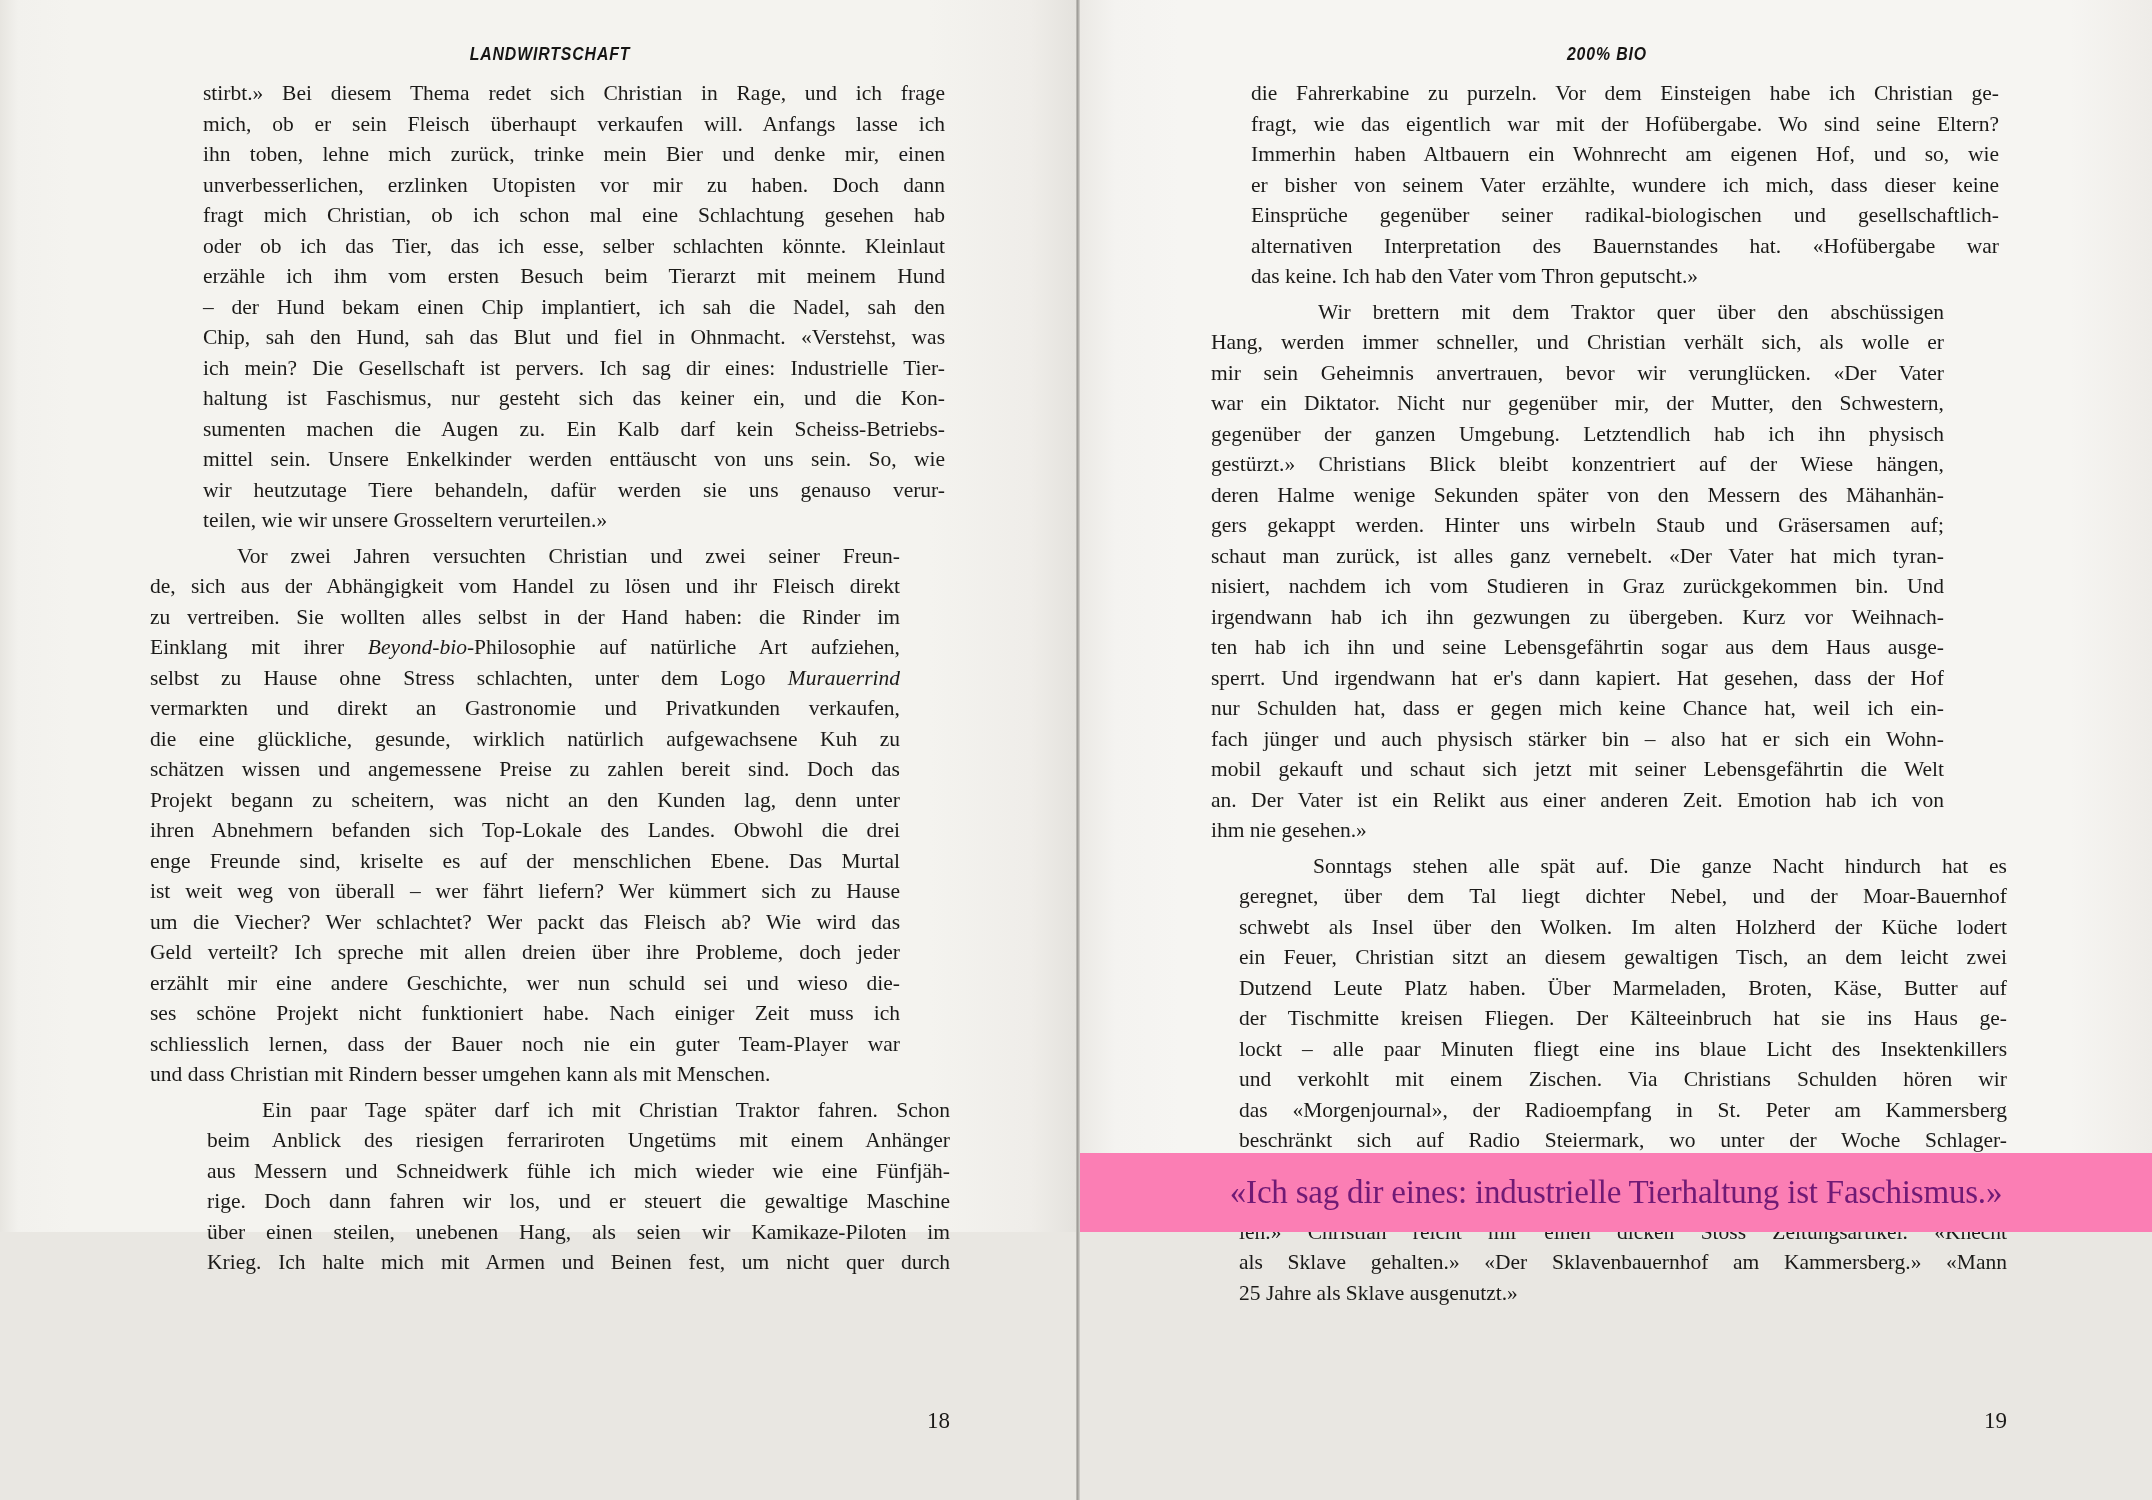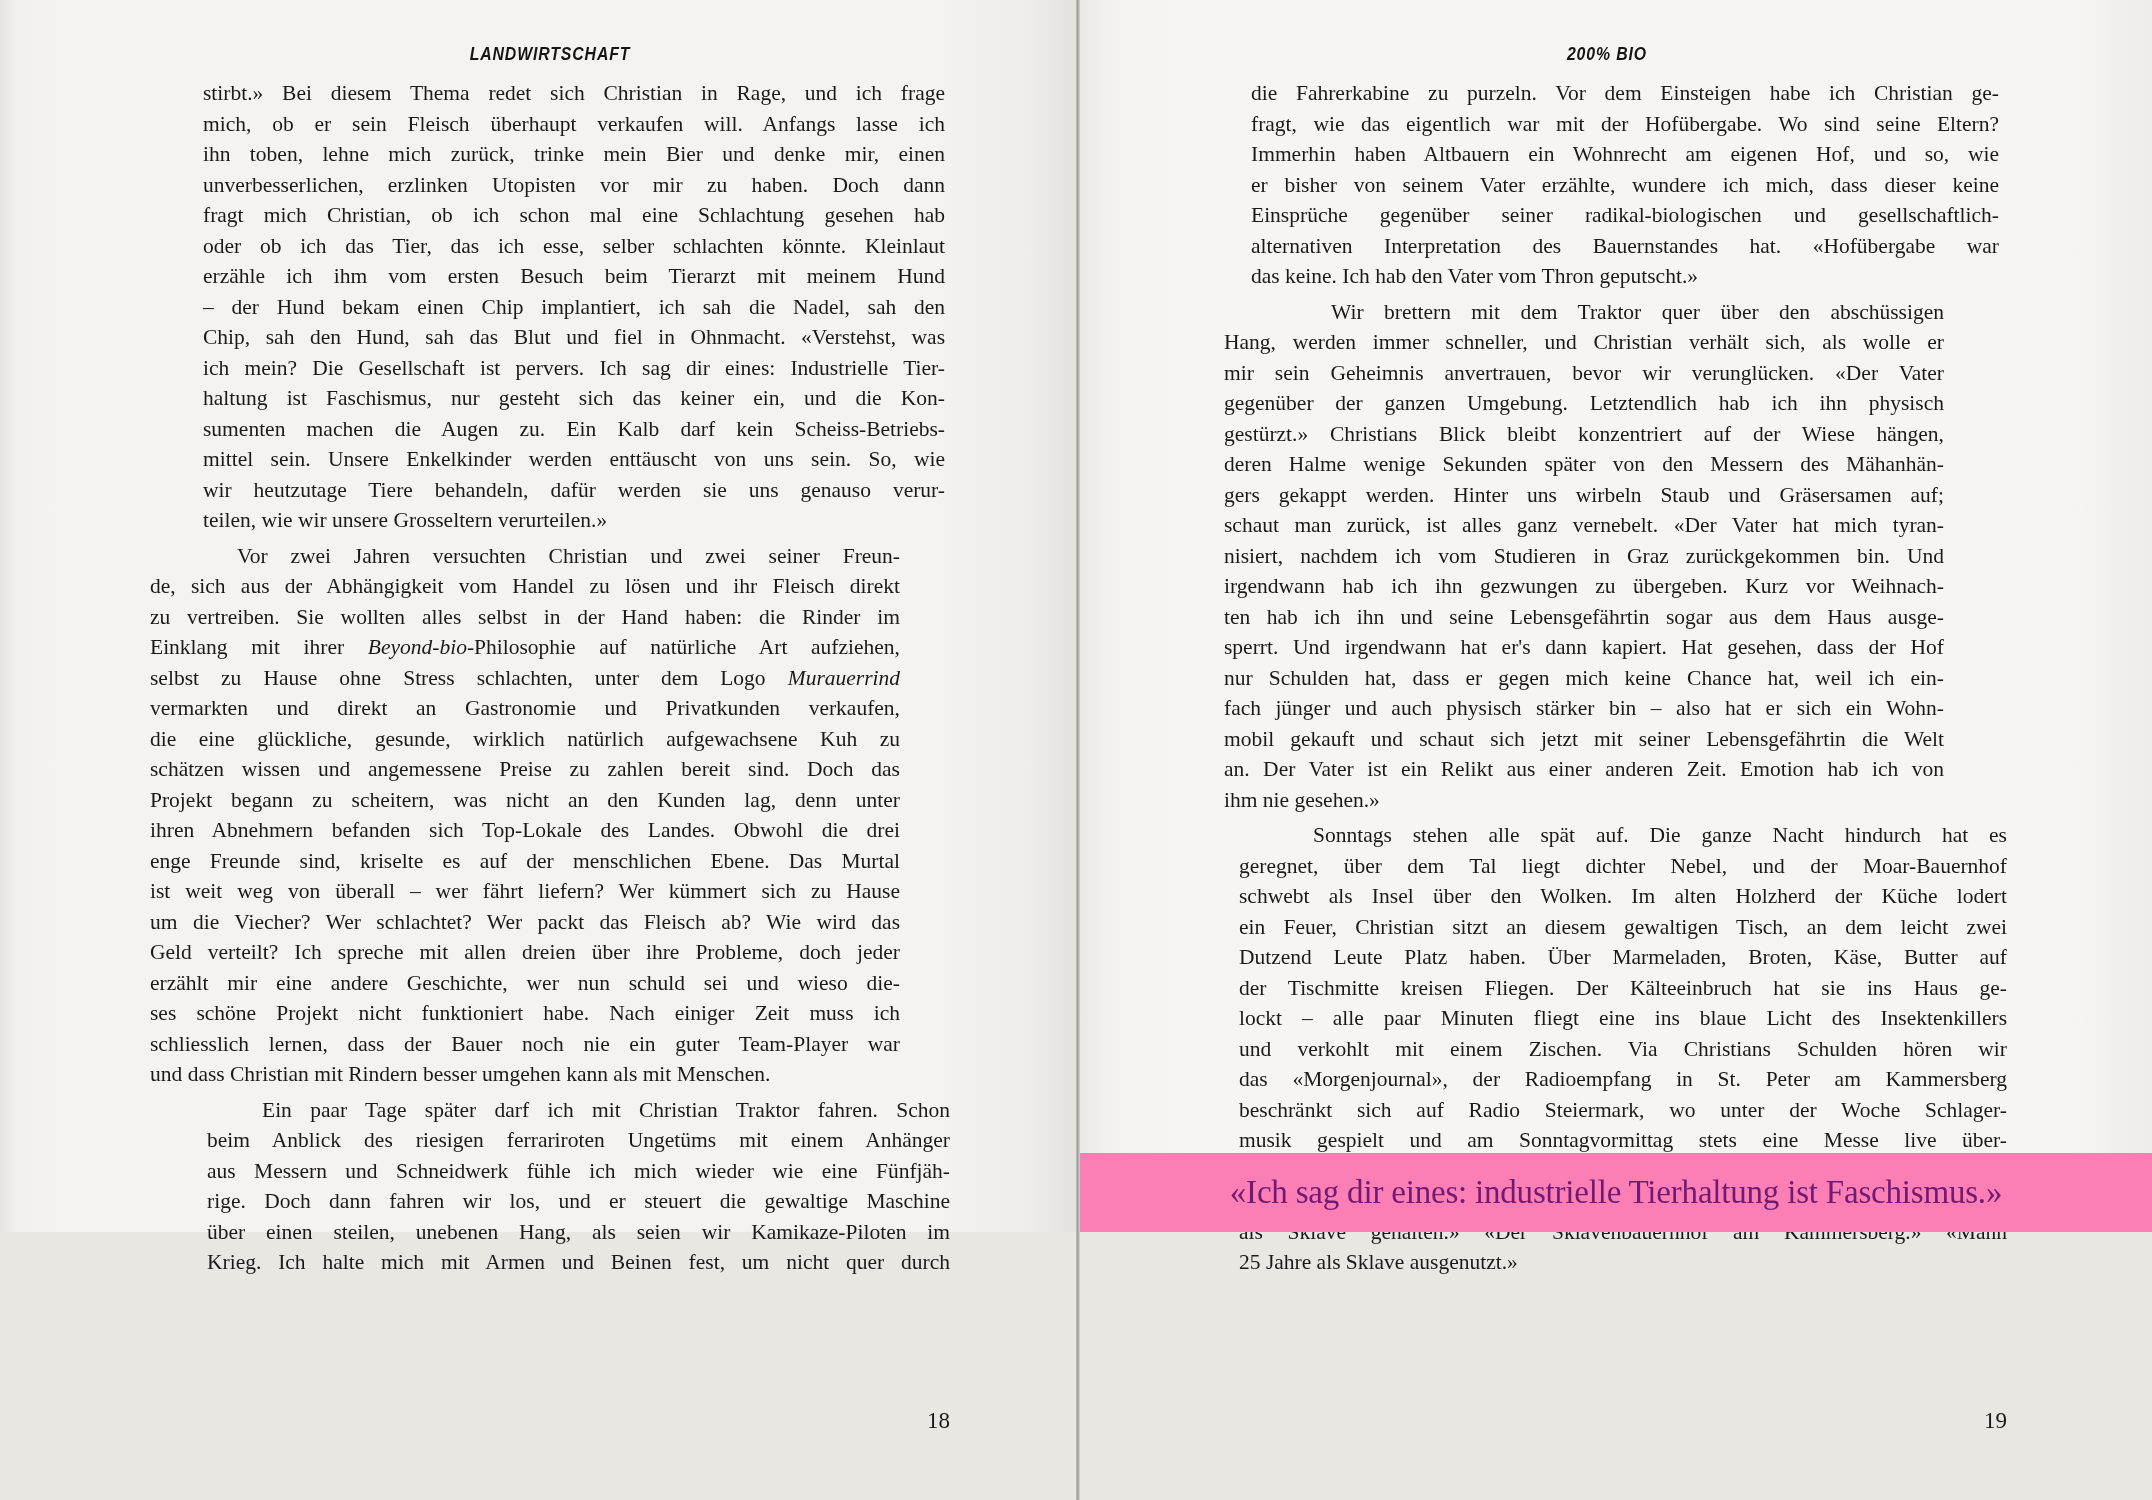--- a/index.html
+++ b/index.html
@@ -35,21 +35,21 @@
   .page-left .column { left: 150px; }
   .page-right .column { left: 127px; }
 
   .para { margin: 0; }
   .para + .para { margin-top: 5px; }
   
   .page-left .para0 { margin-left: 53px; margin-right: 5px; }
   .page-left .para1 { margin-left: 0;    margin-right: 50px; --fi: 87px; }
   .page-left .para2 { margin-left: 57px; margin-right: 0;    --fi: 55px; }
   .page-right .para0 { margin-left: 44px; margin-right: 8px; }
-  .page-right .para1 { margin-left: 17px;    margin-right: 63px; --fi: 107px; }
+  .page-right .para1 { margin-left: 4px;    margin-right: 63px; --fi: 107px; }
   .page-right .para2 { margin-left: 32px; margin-right: 0;    --fi: 74px; }
 
   .line {
     font-size: 21.5px; height: 30.5px; line-height: 30.5px;
     white-space: nowrap; text-align: justify; text-align-last: justify;
   }
   .line.short-last { text-align-last: left; }
   .indent-first .line:first-child { padding-left: var(--fi, 60px); }
   .line i { font-style: italic; }
 
@@ -137,20 +137,21 @@
           <div class="line">Immerhin haben Altbauern ein Wohnrecht am eigenen Hof, und so, wie</div>
           <div class="line">er bisher von seinem Vater erzählte, wundere ich mich, dass dieser keine</div>
           <div class="line">Einsprüche gegenüber seiner radikal-biologischen und gesellschaftlich-</div>
           <div class="line">alternativen Interpretation des Bauernstandes hat. «Hofübergabe war</div>
           <div class="line short-last">das keine. Ich hab den Vater vom Thron geputscht.»</div>
         </div>
         <div class="para para1 indent-first">
           <div class="line">Wir brettern mit dem Traktor quer über den abschüssigen</div>
           <div class="line">Hang, werden immer schneller, und Christian verhält sich, als wolle er</div>
           <div class="line">mir sein Geheimnis anvertrauen, bevor wir verunglücken. «Der Vater</div>
+          <div class="line">war ein Diktator. Nicht nur gegenüber mir, der Mutter, den Schwestern,</div>
           <div class="line">gegenüber der ganzen Umgebung. Letztendlich hab ich ihn physisch</div>
           <div class="line">gestürzt.» Christians Blick bleibt konzentriert auf der Wiese hängen,</div>
           <div class="line">deren Halme wenige Sekunden später von den Messern des Mähanhän-</div>
           <div class="line">gers gekappt werden. Hinter uns wirbeln Staub und Gräsersamen auf;</div>
           <div class="line">schaut man zurück, ist alles ganz vernebelt. «Der Vater hat mich tyran-</div>
           <div class="line">nisiert, nachdem ich vom Studieren in Graz zurückgekommen bin. Und</div>
           <div class="line">irgendwann hab ich ihn gezwungen zu übergeben. Kurz vor Weihnach-</div>
           <div class="line">ten hab ich ihn und seine Lebensgefährtin sogar aus dem Haus ausge-</div>
           <div class="line">sperrt. Und irgendwann hat er's dann kapiert. Hat gesehen, dass der Hof</div>
           <div class="line">nur Schulden hat, dass er gegen mich keine Chance hat, weil ich ein-</div>

